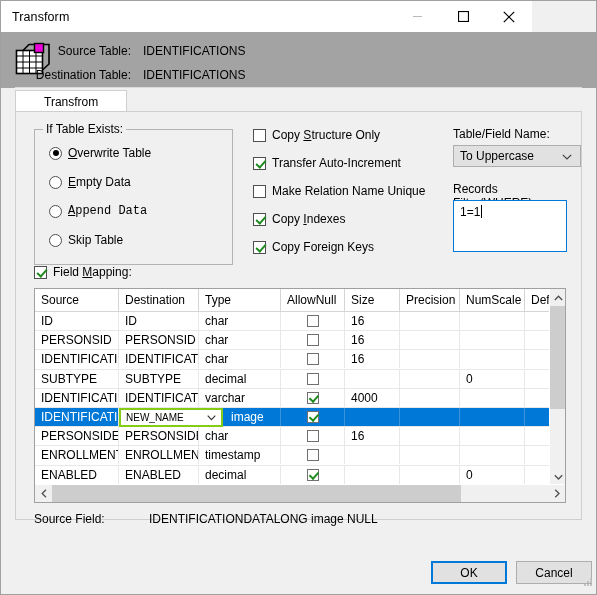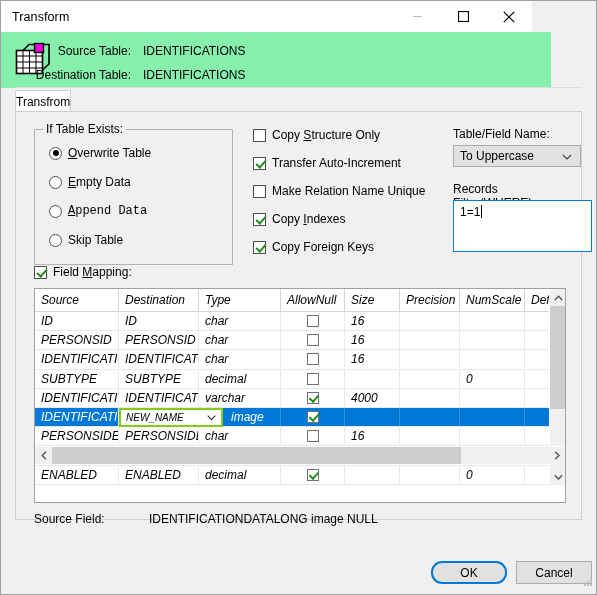--- a/index.html
+++ b/index.html
@@ -37,41 +37,41 @@
   }
   .capbtn {
     width: 46px; height: 31px;
     display: flex; align-items: center; justify-content: center;
     background: transparent;
   }
   .capbtn svg { display: block; }
   
   .headband {
     position: absolute; left: 0; top: 31px;
-    width: 550px; height: 56px;
-    background: #86efac;
+    width: 595px; height: 56px;
+    background: #a3a3a3;
   }
   .headband .sep {
     position: absolute; left: 14px; bottom: 0;
     width: 567px; height: 1px; background: #dcdcdc;
   }
   .table-icon { position: absolute; left: 14px; top: 10px; }
   .hdr-label {
     position: absolute; font-size: 12px; text-align: right;
     width: 140px;
   }
   .hdr-value { position: absolute; font-size: 12px; }
   
   .tabstrip {
     position: absolute; left: 14px; top: 89px;
     width: 567px; height: 22px;
   }
   .tab {
     position: absolute; left: 0; top: 0;
-    height: 22px; padding: 0 0;
+    height: 22px; padding: 0 28px;
     box-sizing: border-box;
     display: flex; align-items: center;
     border: 1px solid #cfcfcf;
     border-bottom: none;
     background: #ffffff;
     font-size: 12px;
   }
   .tabpage {
     position: absolute; left: 14px; top: 110px;
     width: 567px; height: 409px;
@@ -139,21 +139,21 @@
     box-sizing: border-box;
     border: 1px solid #adadad;
     background: #e1e1e1;
     display: flex; align-items: center;
     font-size: 12px;
   }
   .combo .ctext { margin-left: 6px; flex: 1; }
   .combo .chev { margin-right: 8px; }
   .textarea {
     position: absolute; left: 437px;
-    width: 139px; height: 52px;
+    width: 114px; height: 52px;
     box-sizing: border-box;
     border: 1px solid #0078d7;
     background: #ffffff;
     font-size: 12px;
   }
   .textarea .tval {
     margin: 4px 0 0 6px;
     display: inline-block;
     position: relative;
   }
@@ -170,21 +170,21 @@
     display: flex; align-items: center; font-size: 12px;
   }
   .grid {
     position: absolute; left: 18px; top: 176px;
     width: 532px; height: 215px;
     box-sizing: border-box;
     border: 1px solid #a0a0a0;
     background: #fff;
     overflow: hidden;
   }
-  .grid-inner { position: relative; width: 532px; height: 175px; font-style: italic; }
+  .grid-inner { position: relative; width: 532px; height: 213px; }
   .grid-head {
     position: relative;
     height: 23px;
     background: #fff;
     border-bottom: 1px solid #d4d4d4;
     box-sizing: border-box;
   }
   .hcell {
     position: absolute; top: 0; height: 22px;
     display: flex; align-items: center;
@@ -589,21 +589,21 @@
         </div>
 
       </div>
     </div>
 
     <div class="sf-label">Source Field:</div>
     <div class="sf-value">IDENTIFICATIONDATALONG image NULL</div>
 
   </div>
 
-  <div class="btn default" style="left:430px; top:560px;border-radius:11px;">
+  <div class="btn default" style="left:430px; top:560px;">
     <span>OK</span>
   </div>
   <div class="btn" style="left:515px; top:560px;">
     <span>Cancel</span>
   </div>
 
   <div class="gripper">
     <svg width="12" height="12" viewBox="0 0 12 12">
       <g fill="#c0c0c0">
         <rect x="9" y="2" width="2" height="2"></rect>

